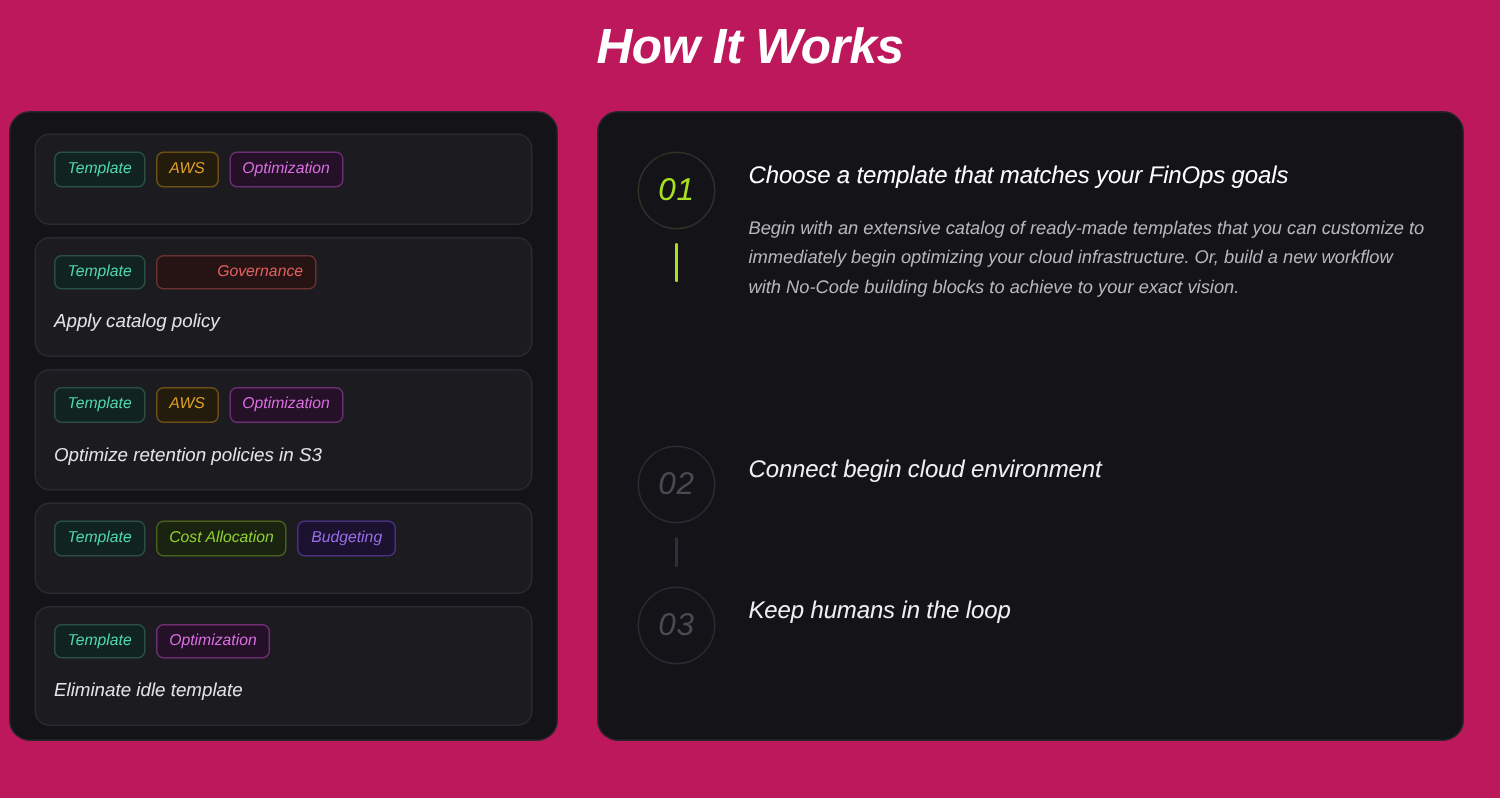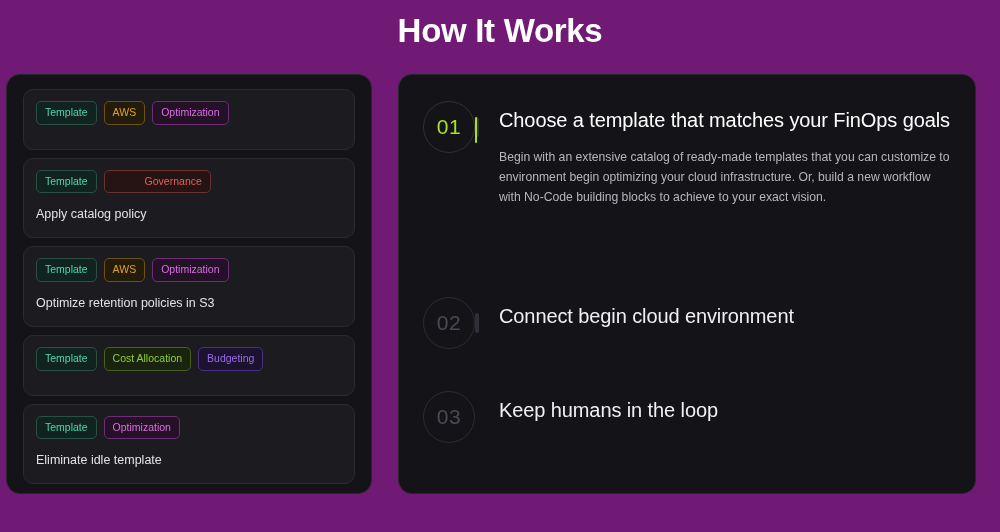--- a/index.html
+++ b/index.html
@@ -9,21 +9,22 @@
     height: 532px;
     background: #0e0e11;
     font-family: "Liberation Sans", sans-serif;
     overflow: hidden;
   }
 
   .page {
     position: relative;
     width: 1000px;
     height: 532px;
-    background: #701a75;
+    background: #be185d;
+    font-style: italic;
   }
 
   
   .page-title {
     position: absolute;
     top: 12px;
     left: 0;
     width: 1000px;
     text-align: center;
     font-size: 33px;
@@ -106,21 +107,21 @@
     position: relative;
     display: flex;
     align-items: flex-start;
   }
 
   .step-marker {
     position: relative;
     width: 56px;
     flex: 0 0 56px;
     display: flex;
-    flex-direction: row;
+    flex-direction: column;
     align-items: center;
   }
 
   .step-circle {
     width: 52px;
     height: 52px;
     border-radius: 50%;
     border: 1px solid #2b2b33;
     display: flex;
     align-items: center;
@@ -158,21 +159,21 @@
     border-radius: 2px;
   }
 
   .step-body {
     padding-left: 20px;
     padding-top: 6px;
     flex: 1 1 auto;
   }
 
   .step-heading {
-    font-size: 20px;
+    font-size: 16px;
     color: #ffffff;
     line-height: 1.35;
     letter-spacing: -0.1px;
   }
 
   .step.inactive .step-heading {
     color: #f0f0f2;
   }
 
   .step-desc {
@@ -240,21 +241,21 @@
     <div class="steps" id="steps-list">
         <div class="step step-1 active">
           <div class="step-marker">
             <div class="step-circle">01</div>
             <div class="connector">
               <div class="progress"></div>
             </div>
           </div>
           <div class="step-body">
             <div class="step-heading">Choose a template that matches your FinOps goals</div>
-            <div class="step-desc">Begin with an extensive catalog of ready-made templates that you can customize to environment begin optimizing your cloud infrastructure. Or, build a new workflow with No-Code building blocks to achieve to your exact vision.</div>
+            <div class="step-desc">Begin with an extensive catalog of ready-made templates that you can customize to immediately begin optimizing your cloud infrastructure. Or, build a new workflow with No-Code building blocks to achieve to your exact vision.</div>
           </div>
         </div>
         <div class="step step-2 inactive">
           <div class="step-marker">
             <div class="step-circle">02</div>
             <div class="connector"></div>
           </div>
           <div class="step-body">
             <div class="step-heading">Connect begin cloud environment</div>
           </div>

